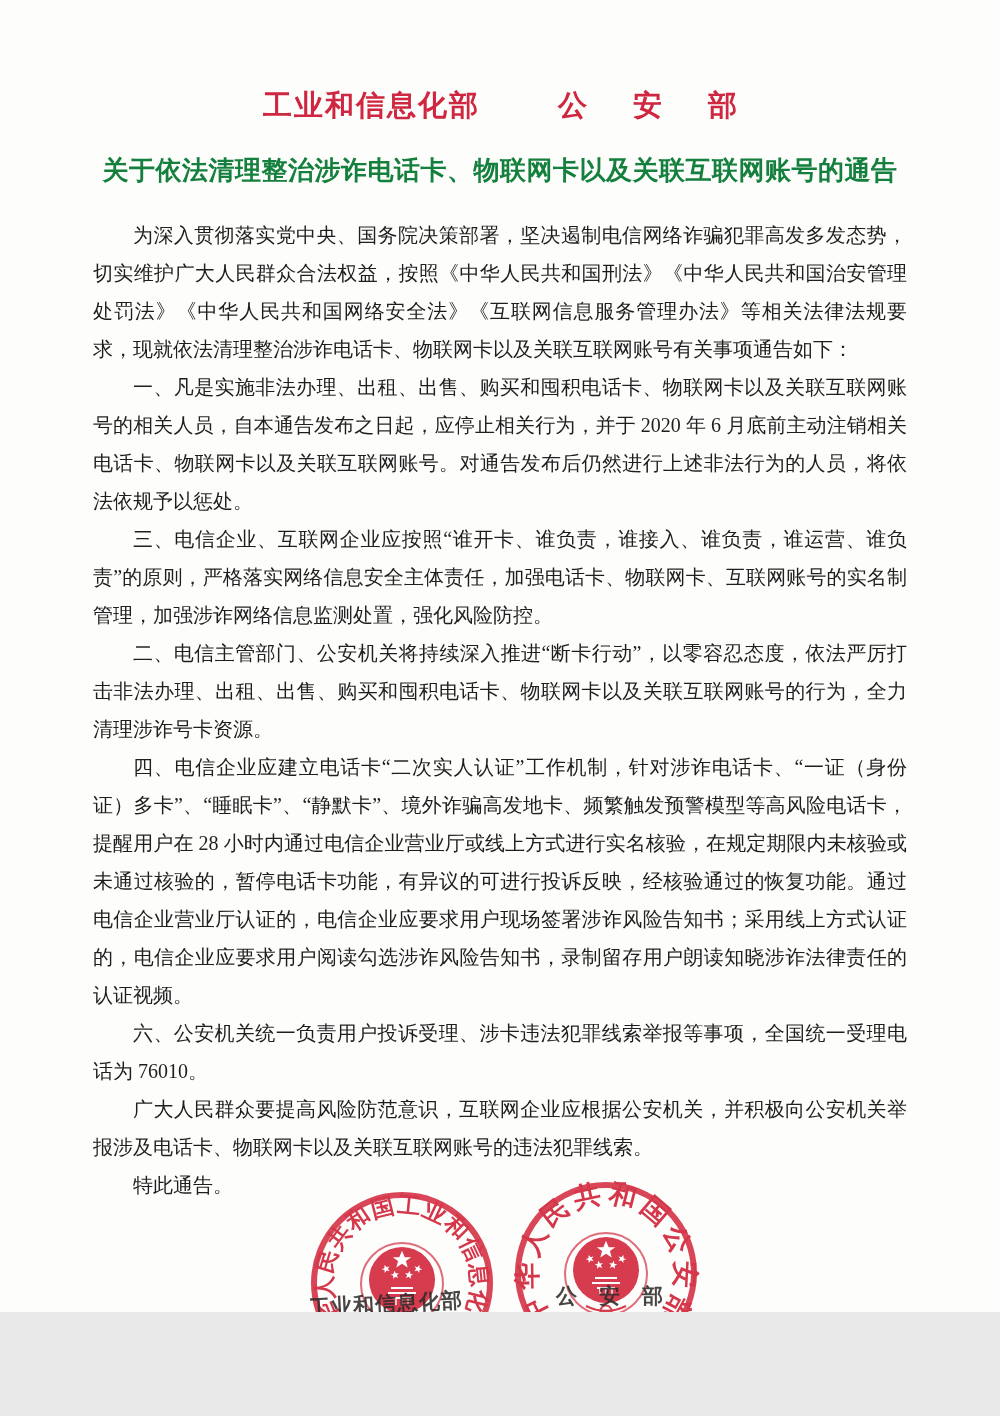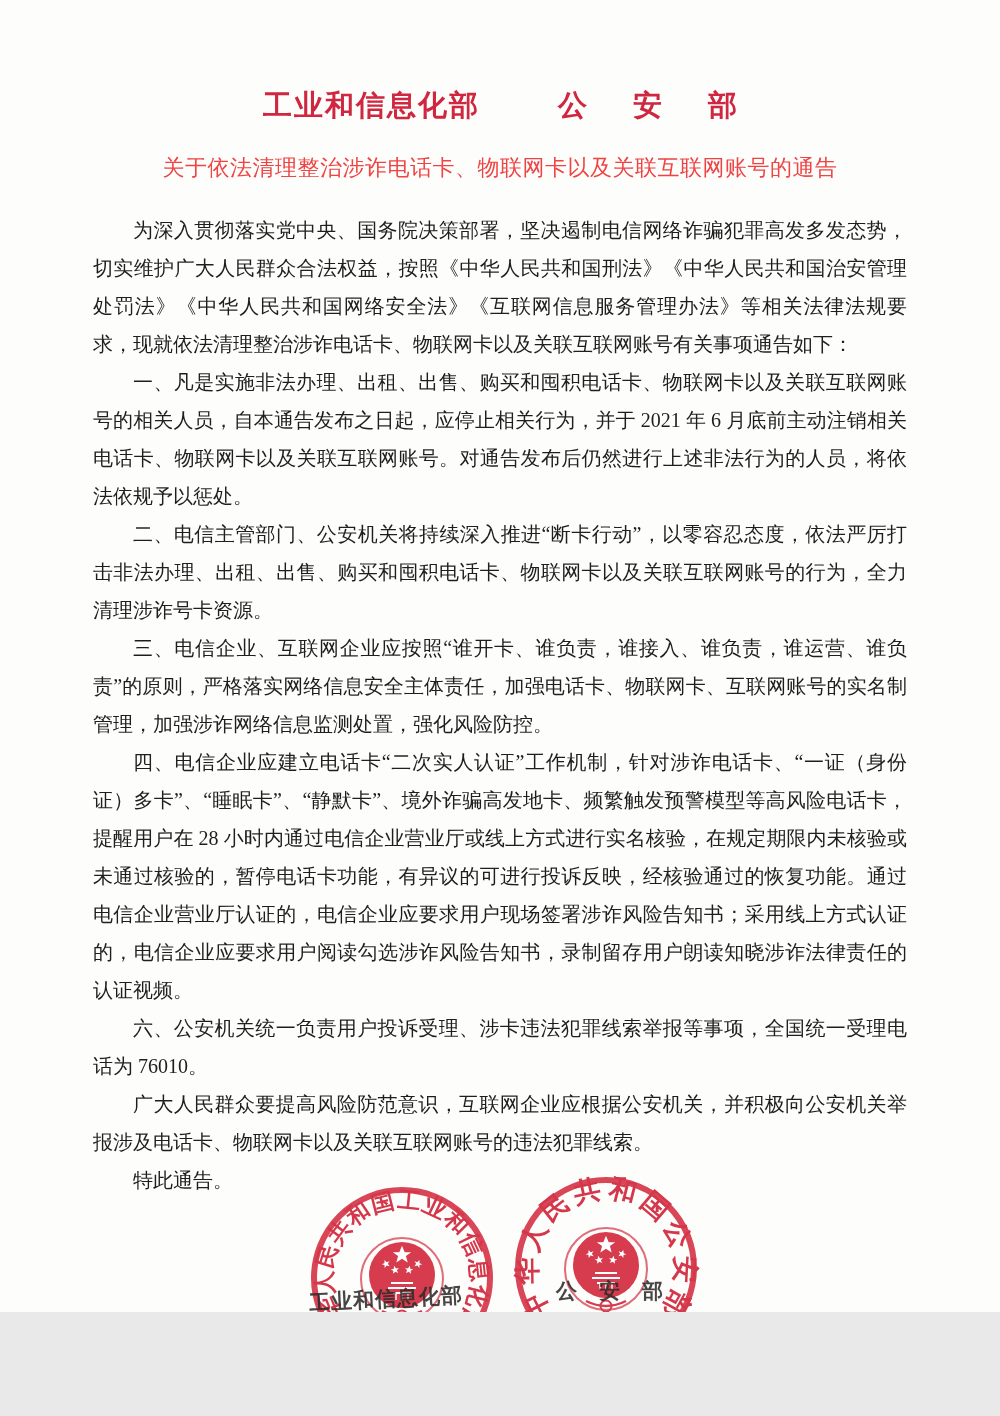--- a/index.html
+++ b/index.html
@@ -24,23 +24,23 @@
     font-size:29px;
     font-weight:bold;
     color:#cf2740;
     letter-spacing:2px;
     line-height:1.2;
   }
   .ministry.spaced{letter-spacing:46px;margin-right:-46px;}
   .doc-title{
     margin:30px auto 0;
     text-align:center;
-    font-size:22px;
-    font-weight:normal;
-    color:#ef4444;
+    font-size:26px;
+    font-weight:bold;
+    color:#15803d;
     letter-spacing:0.5px;
   }
   .body-text{
     width:814px;
     margin:28px auto 0;
     font-size:20px;
     line-height:38px;
     text-align:justify;
     text-justify:inter-ideograph;
     font-family:Liberation Serif, serif;
@@ -85,23 +85,23 @@
 
   <div class="header-row">
     <span class="ministry">工业和信息化部</span>
     <span class="ministry spaced">公安部</span>
   </div>
 
   <h1 class="doc-title">关于依法清理整治涉诈电话卡、物联网卡以及关联互联网账号的通告</h1>
 
   <div class="body-text">
     <p>为深入贯彻落实党中央、国务院决策部署，坚决遏制电信网络诈骗犯罪高发多发态势，切实维护广大人民群众合法权益，按照《中华人民共和国刑法》《中华人民共和国治安管理处罚法》《中华人民共和国网络安全法》《互联网信息服务管理办法》等相关法律法规要求，现就依法清理整治涉诈电话卡、物联网卡以及关联互联网账号有关事项通告如下：</p>
-    <p>一、凡是实施非法办理、出租、出售、购买和囤积电话卡、物联网卡以及关联互联网账号的相关人员，自本通告发布之日起，应停止相关行为，并于 2021 年 6 月底前主动注销相关电话卡、物联网卡以及关联互联网账号。对通告发布后仍然进行上述非法行为的人员，将依法依规予以惩处。</p>
+    <p>一、凡是实施非法办理、出租、出售、购买和囤积电话卡、物联网卡以及关联互联网账号的相关人员，自本通告发布之日起，应停止相关行为，并于 2020 年 6 月底前主动注销相关电话卡、物联网卡以及关联互联网账号。对通告发布后仍然进行上述非法行为的人员，将依法依规予以惩处。</p>
+    <p>三、电信企业、互联网企业应按照“谁开卡、谁负责，谁接入、谁负责，谁运营、谁负责”的原则，严格落实网络信息安全主体责任，加强电话卡、物联网卡、互联网账号的实名制管理，加强涉诈网络信息监测处置，强化风险防控。</p>
     <p>二、电信主管部门、公安机关将持续深入推进“断卡行动”，以零容忍态度，依法严厉打击非法办理、出租、出售、购买和囤积电话卡、物联网卡以及关联互联网账号的行为，全力清理涉诈号卡资源。</p>
-    <p>三、电信企业、互联网企业应按照“谁开卡、谁负责，谁接入、谁负责，谁运营、谁负责”的原则，严格落实网络信息安全主体责任，加强电话卡、物联网卡、互联网账号的实名制管理，加强涉诈网络信息监测处置，强化风险防控。</p>
     <p>四、电信企业应建立电话卡“二次实人认证”工作机制，针对涉诈电话卡、“一证（身份证）多卡”、“睡眠卡”、“静默卡”、境外诈骗高发地卡、频繁触发预警模型等高风险电话卡，提醒用户在 28 小时内通过电信企业营业厅或线上方式进行实名核验，在规定期限内未核验或未通过核验的，暂停电话卡功能，有异议的可进行投诉反映，经核验通过的恢复功能。通过电信企业营业厅认证的，电信企业应要求用户现场签署涉诈风险告知书；采用线上方式认证的，电信企业应要求用户阅读勾选涉诈风险告知书，录制留存用户朗读知晓涉诈法律责任的认证视频。</p>
     <p>六、公安机关统一负责用户投诉受理、涉卡违法犯罪线索举报等事项，全国统一受理电话为 76010。</p>
     <p>广大人民群众要提高风险防范意识，互联网企业应根据公安机关，并积极向公安机关举报涉及电话卡、物联网卡以及关联互联网账号的违法犯罪线索。</p>
     <p>特此通告。</p>
   </div>
 
   <div class="seal-area">
 
     <svg class="seal seal-left" width="190" height="190" viewBox="0 0 190 190" aria-hidden="true">
       <defs>

